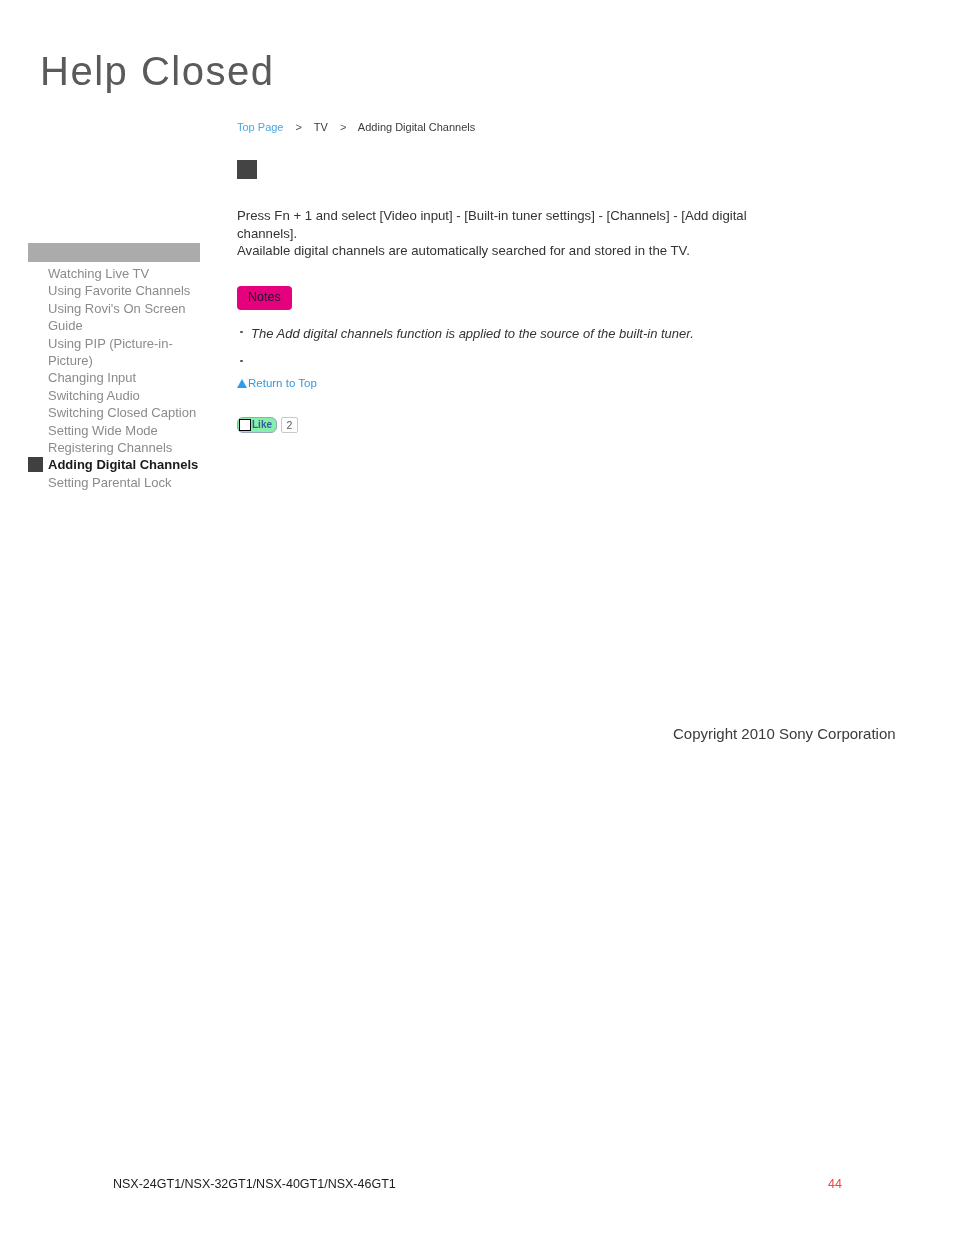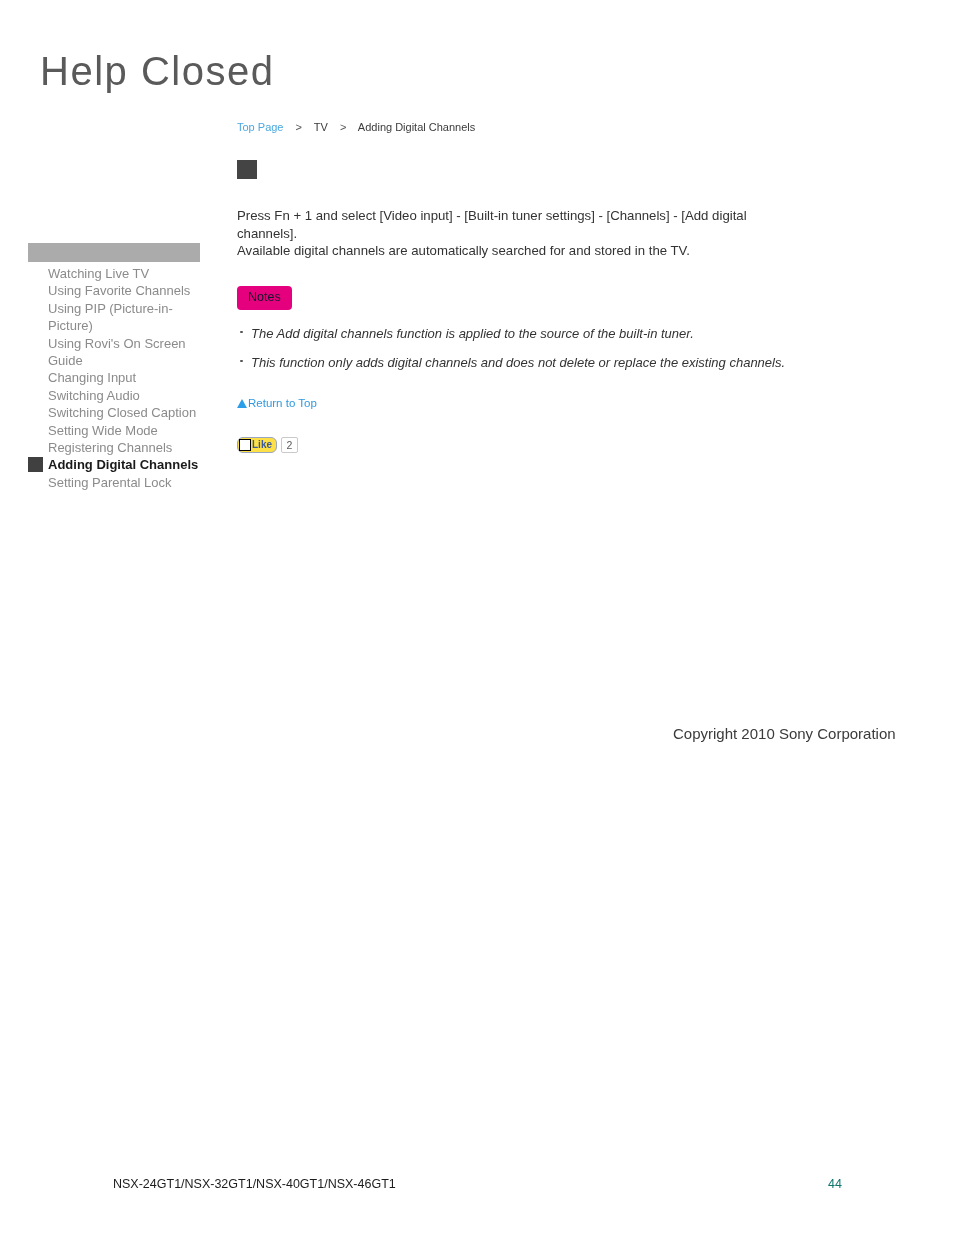--- a/index.html
+++ b/index.html
@@ -149,21 +149,21 @@
     left: 3px;
     top: 6px;
     width: 2.5px;
     height: 2.5px;
     background: #555;
     border-radius: 50%;
   }
 
   
   #return-to-top {
-    margin-top: 13px;
+    margin-top: 22px;
     display: inline-block;
     font-size: 11.5px;
     line-height: 14px;
     color: #2e9ae0;
     text-decoration: none;
     white-space: nowrap;
   }
   #return-to-top .up-triangle {
     display: inline-block;
     width: 0;
@@ -178,21 +178,21 @@
   
   #like-widget {
     margin-top: 26px;
     display: flex;
     align-items: center;
     gap: 4px;
   }
   #like-button {
     display: inline-flex;
     align-items: center;
-    background: #fde047;
+    background: #86efac;
     border: 1px solid #9aa5c0;
     border-radius: 6px;
     height: 16px;
     padding: 0 4px 0 1px;
     box-sizing: border-box;
   }
   #like-button .thumb-icon {
     width: 12px;
     height: 12px;
     background: #ffffff;
@@ -250,21 +250,21 @@
     line-height: 16px;
     color: #1d1d1d;
     white-space: nowrap;
   }
   #footer-page-number {
     position: absolute;
     left: 828px;
     top: 0;
     font-size: 12.5px;
     line-height: 16px;
-    color: #0f766e;
+    color: #ef4444;
   }
 </style>
 </head>
 <body>
 
 <div id="header-logo">Help Closed</div>
 
 <nav id="breadcrumb">
   <a class="crumb-link" href="#">Top Page</a>
   <span class="crumb-sep">&gt;</span>
@@ -276,24 +276,24 @@
 <aside id="sidebar">
   <div id="sidebar-header-bar"></div>
   <ul id="sidebar-list">
     <li>
       <span>Watching Live TV</span>
     </li>
     <li>
       <span>Using Favorite Channels</span>
     </li>
     <li>
+      <span>Using Rovi's On Screen Guide</span>
+    </li>
+    <li>
       <span>Using PIP (Picture-in-Picture)</span>
-    </li>
-    <li>
-      <span>Using Rovi's On Screen Guide</span>
     </li>
     <li>
       <span>Changing Input</span>
     </li>
     <li>
       <span>Switching Audio</span>
     </li>
     <li>
       <span>Switching Closed Caption</span>
     </li>
@@ -324,21 +324,20 @@
 
   <section id="notes-section">
     <div id="notes-badge">Notes</div>
     <ul id="notes-list">
       <li>
         <span class="note-bullet"></span>
         <span>The Add digital channels function is applied to the source of the built-in tuner.</span>
       </li>
       <li>
         <span class="note-bullet"></span>
-        <span>This function only adds digital channels and does not delete or replace the existing channels.</span>
       </li>
     </ul>
   </section>
 
   <a id="return-to-top" href="#">
     <span class="up-triangle"></span><span>Return to Top</span>
   </a>
 
   <div id="like-widget">
     <div id="like-button">

